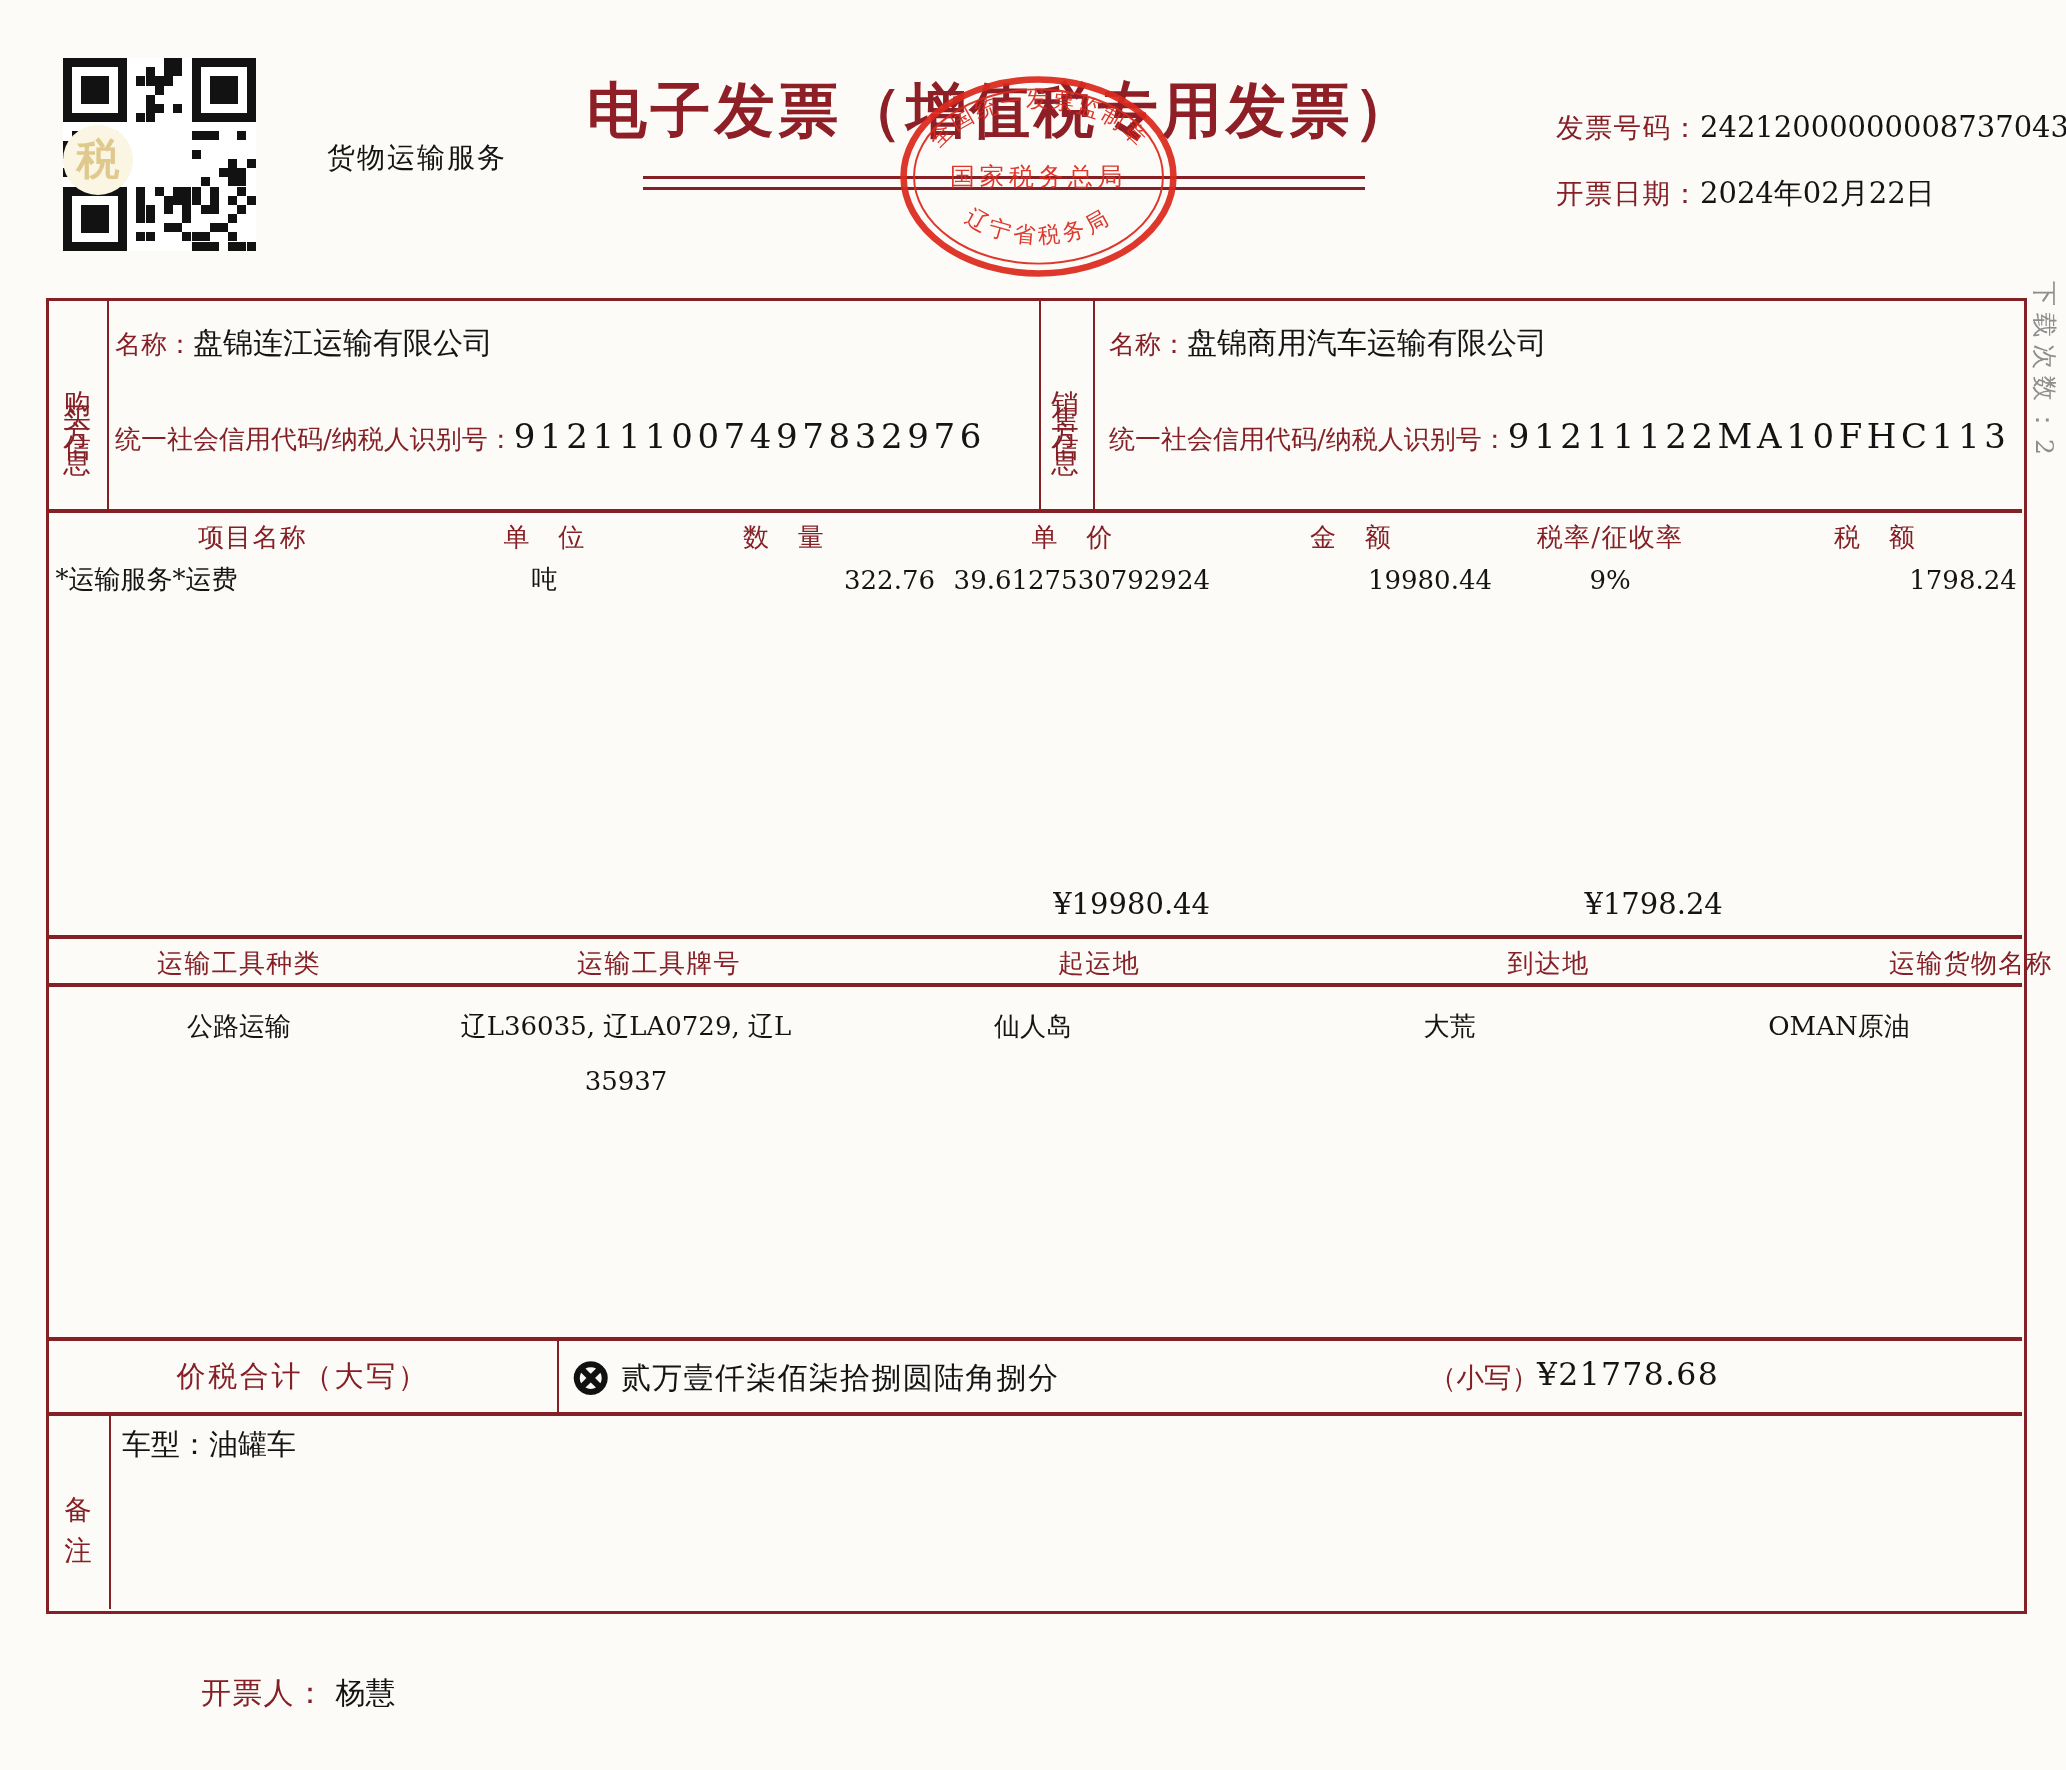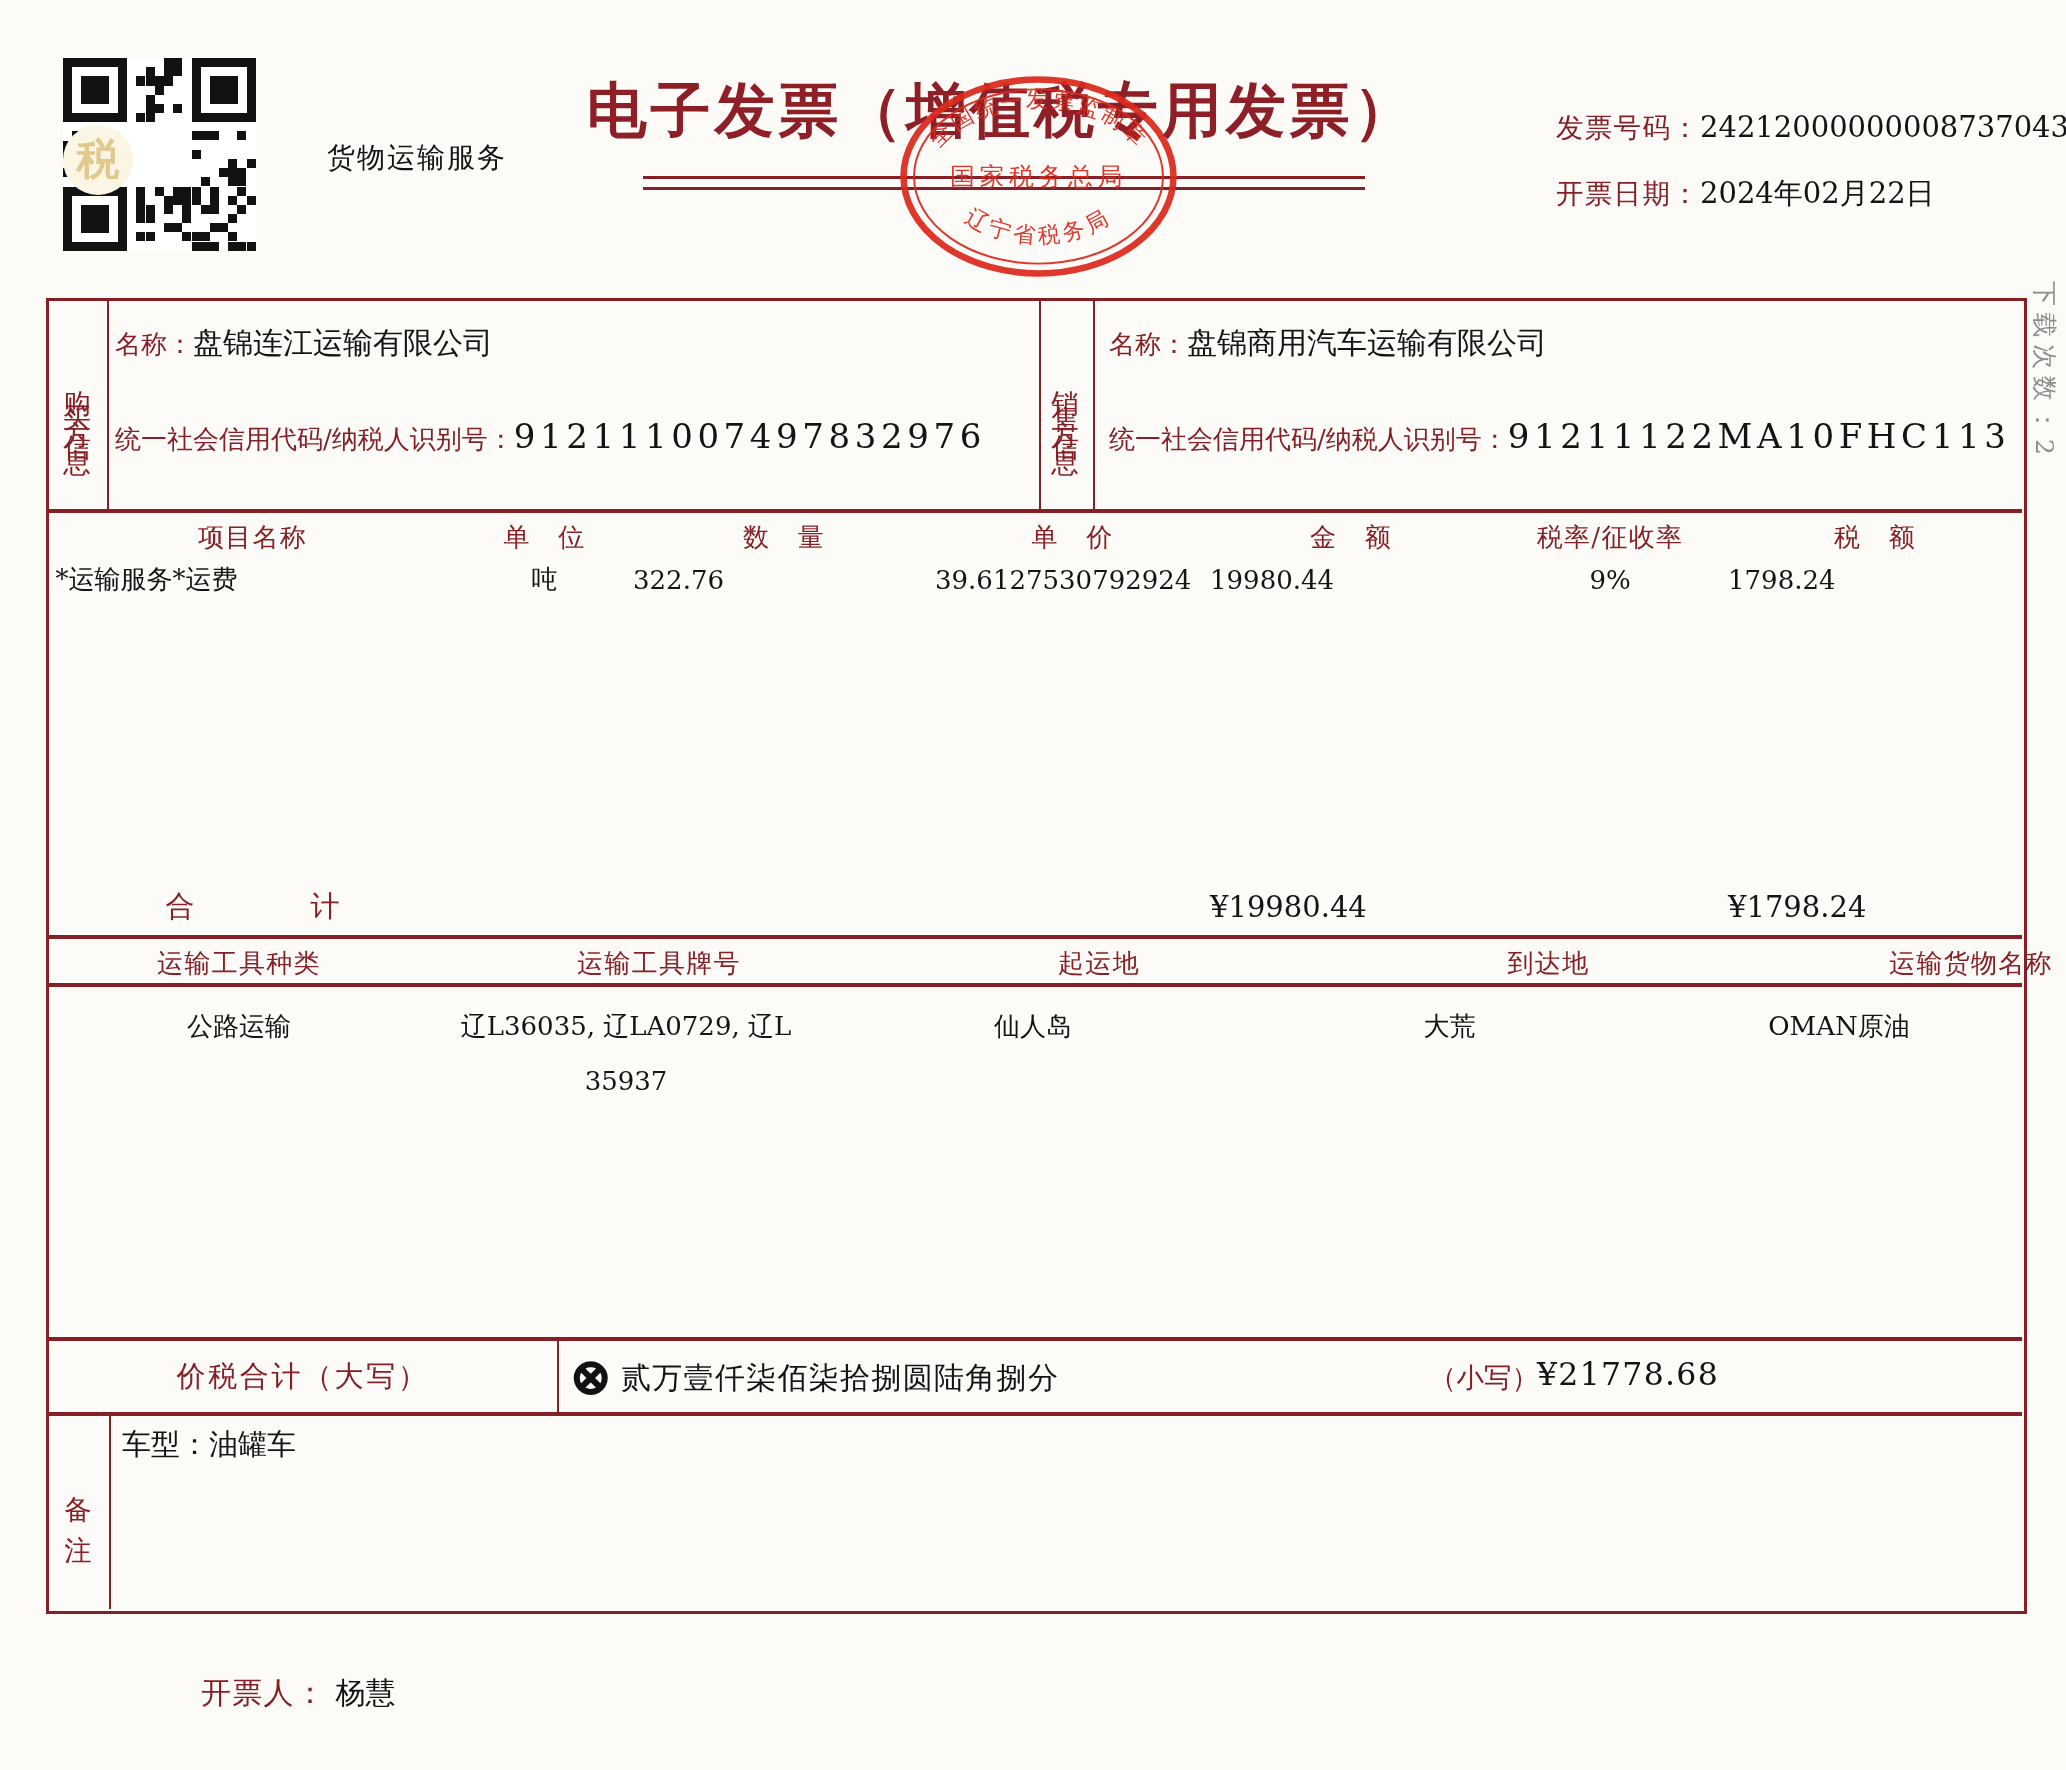--- a/index.html
+++ b/index.html
@@ -59,21 +59,21 @@
   .party-row .tax-val{color:#141414;font-size:34px;letter-spacing:4.6px;font-family:"DejaVu Serif","Liberation Serif",serif;text-align:right;}
 
   .items-grid{
     position:absolute;left:0;width:1973px;display:grid;
     grid-template-columns:407px 177px 302px 275px 282px 236px 294px;
     font-size:26px;align-items:center;
   }
   .items-grid .c{padding:0;}
   .items-grid .hd{color:#852026;text-align:center;letter-spacing:1.3px;}
   .items-grid .t-left{text-align:left;padding-left:6.6px;}
-  .items-grid .t-right{}
+  .items-grid .t-right{text-align:right;}
   .items-grid .t-center{text-align:center;}
   .items-grid .pr8{padding-right:5.2px;}
 
   .trans-grid{
     position:absolute;left:0;width:1973px;display:grid;
     grid-template-columns:380px 394px 420px 413px 366px;
     font-size:26px;align-items:start;text-align:center;line-height:55px;
   }
   .trans-grid .hd{color:#852026;letter-spacing:1.3px;line-height:normal;}
   .plate-wrap{display:inline-block;max-width:341px;word-break:break-all;vertical-align:top;}
@@ -265,21 +265,20 @@
   <div class="items-grid" style="top:261px;">
     <div class="c t-left">*运输服务*运费</div>
     <div class="c t-center">吨</div>
     <div class="c t-right">322.76</div>
     <div class="c t-right">39.6127530792924</div>
     <div class="c t-right">19980.44</div>
     <div class="c t-center">9%</div>
     <div class="c t-right pr8">1798.24</div>
   </div>
   <div class="items-grid" style="top:586px;font-size:29px;">
-    <div class="c t-center maroon">合　　　　计</div>
     <div class="c"></div>
       <div class="c"></div>
       <div class="c"></div>
     <div class="c t-right">¥19980.44</div>
     <div class="c"></div>
     <div class="c t-right pr8">¥1798.24</div>
   </div>
 
   <div class="hsep" style="top:634px;"></div>
 

